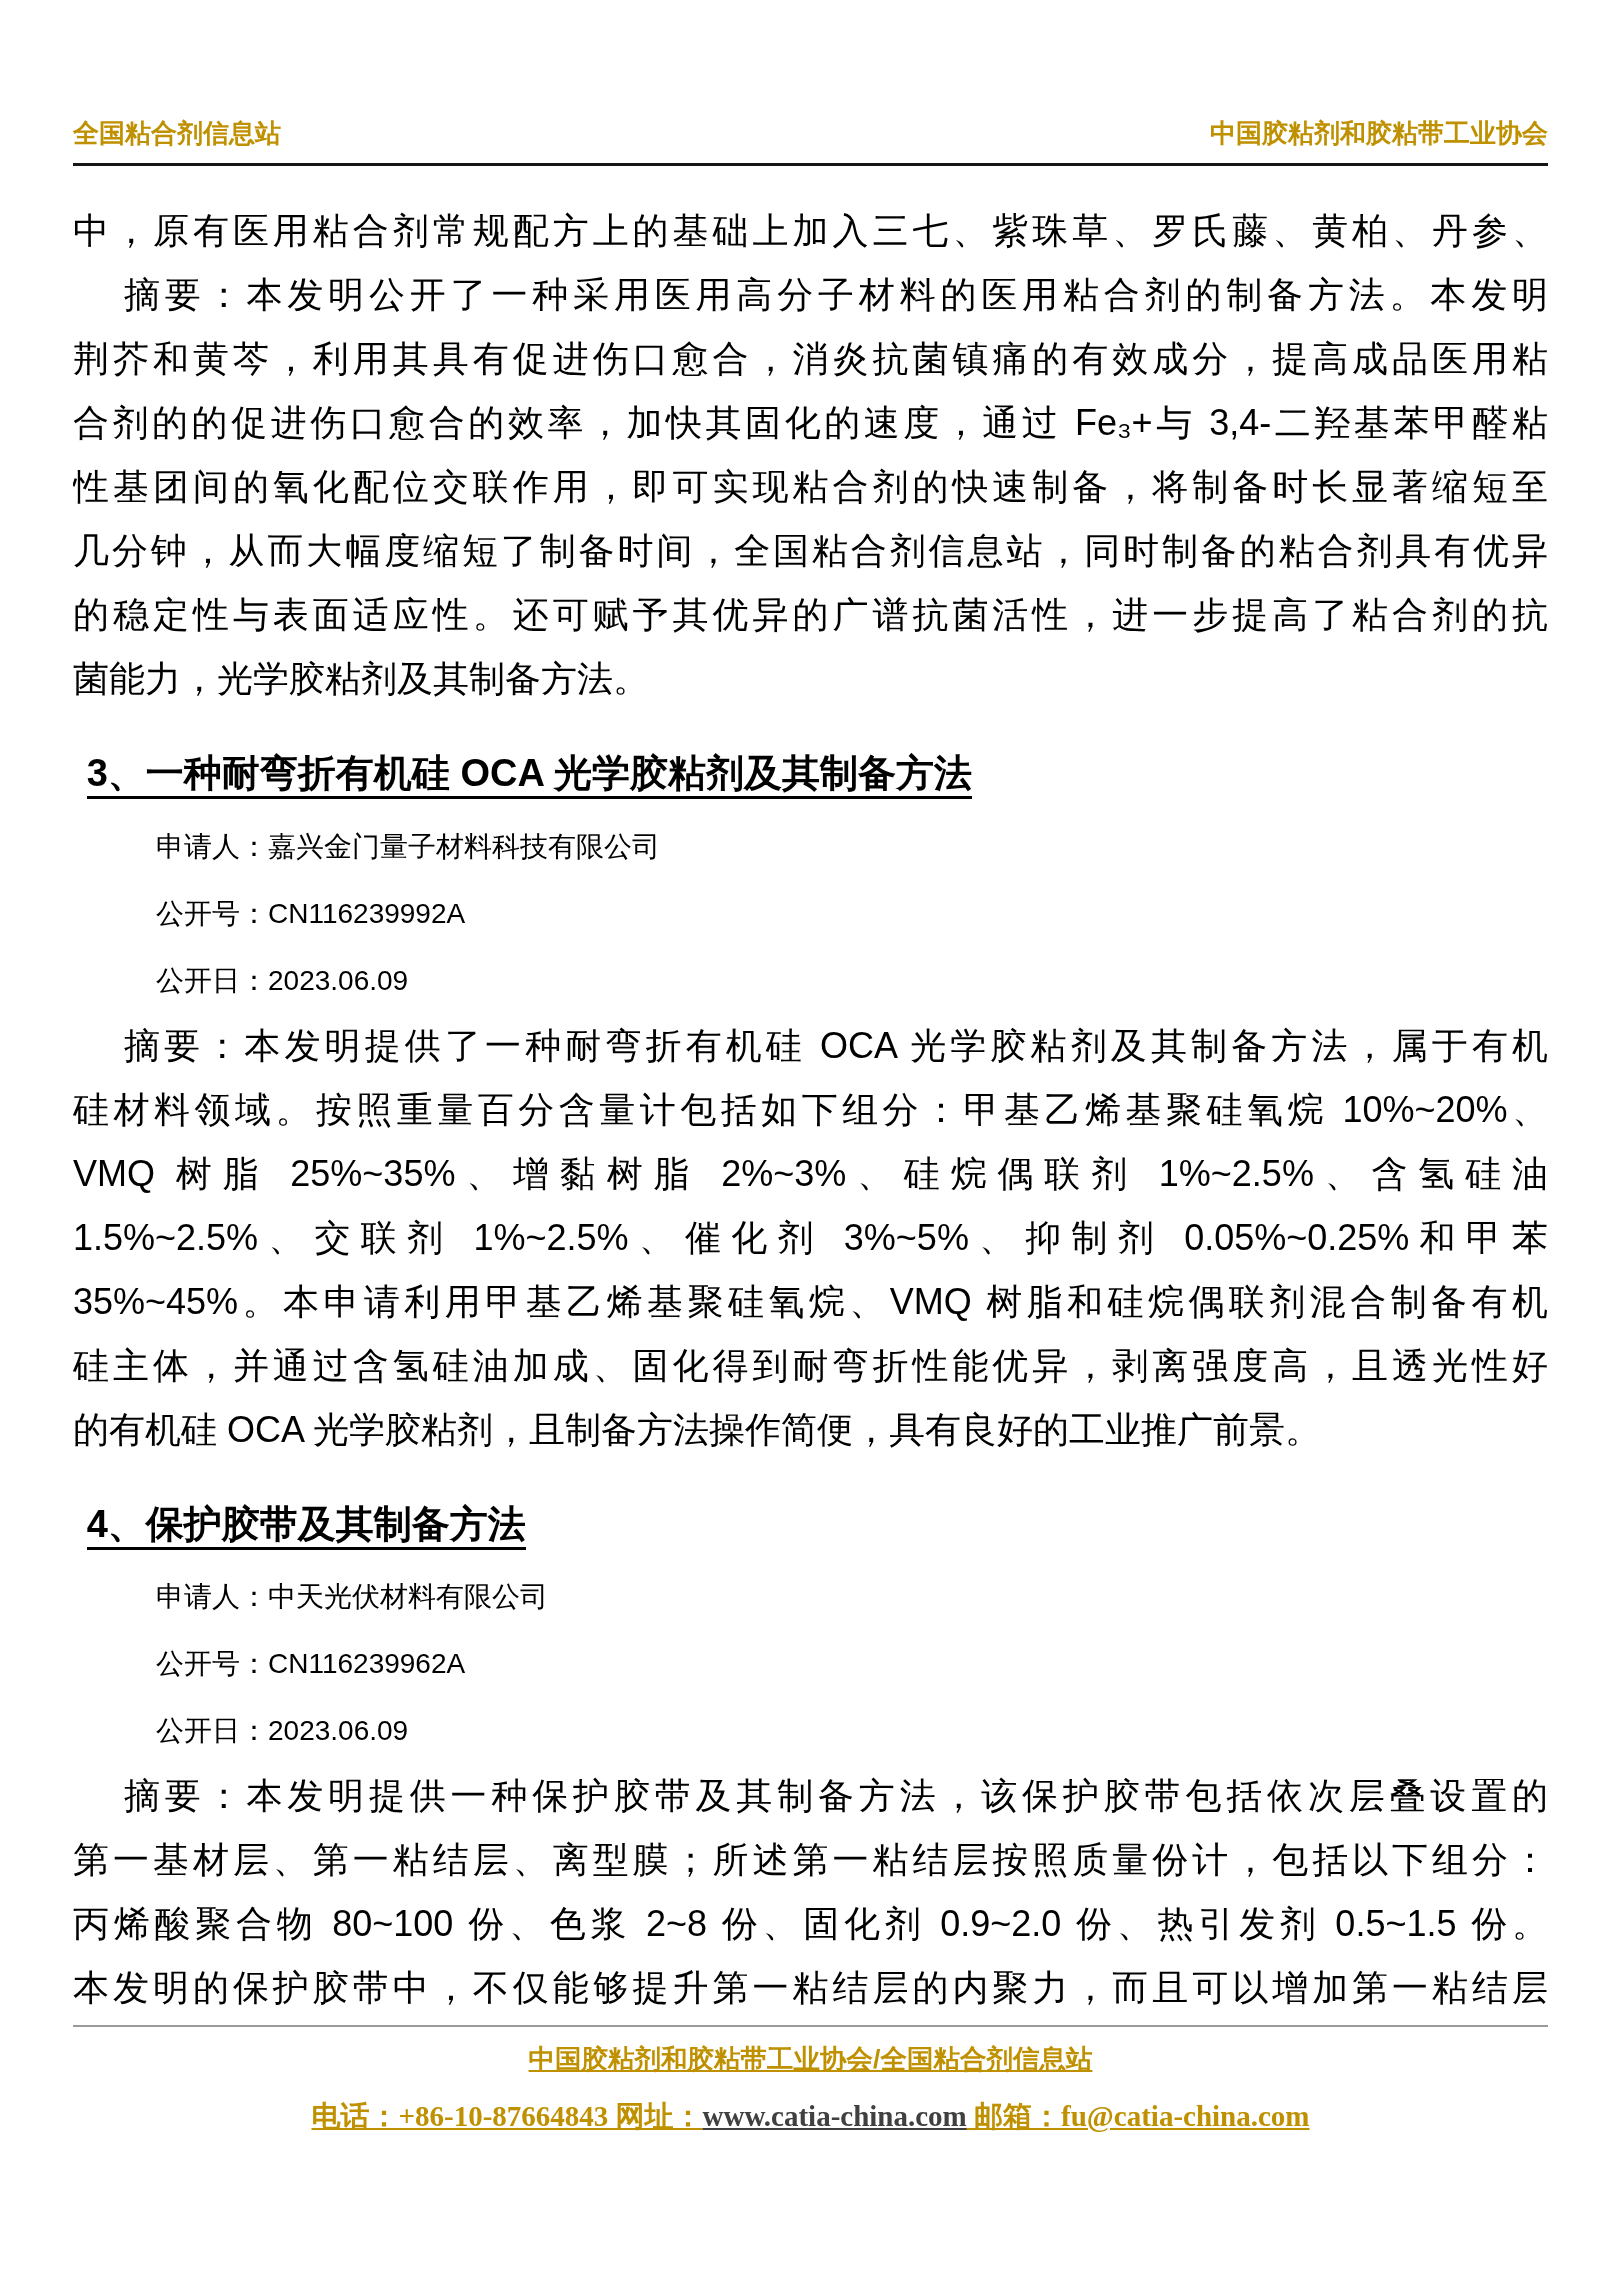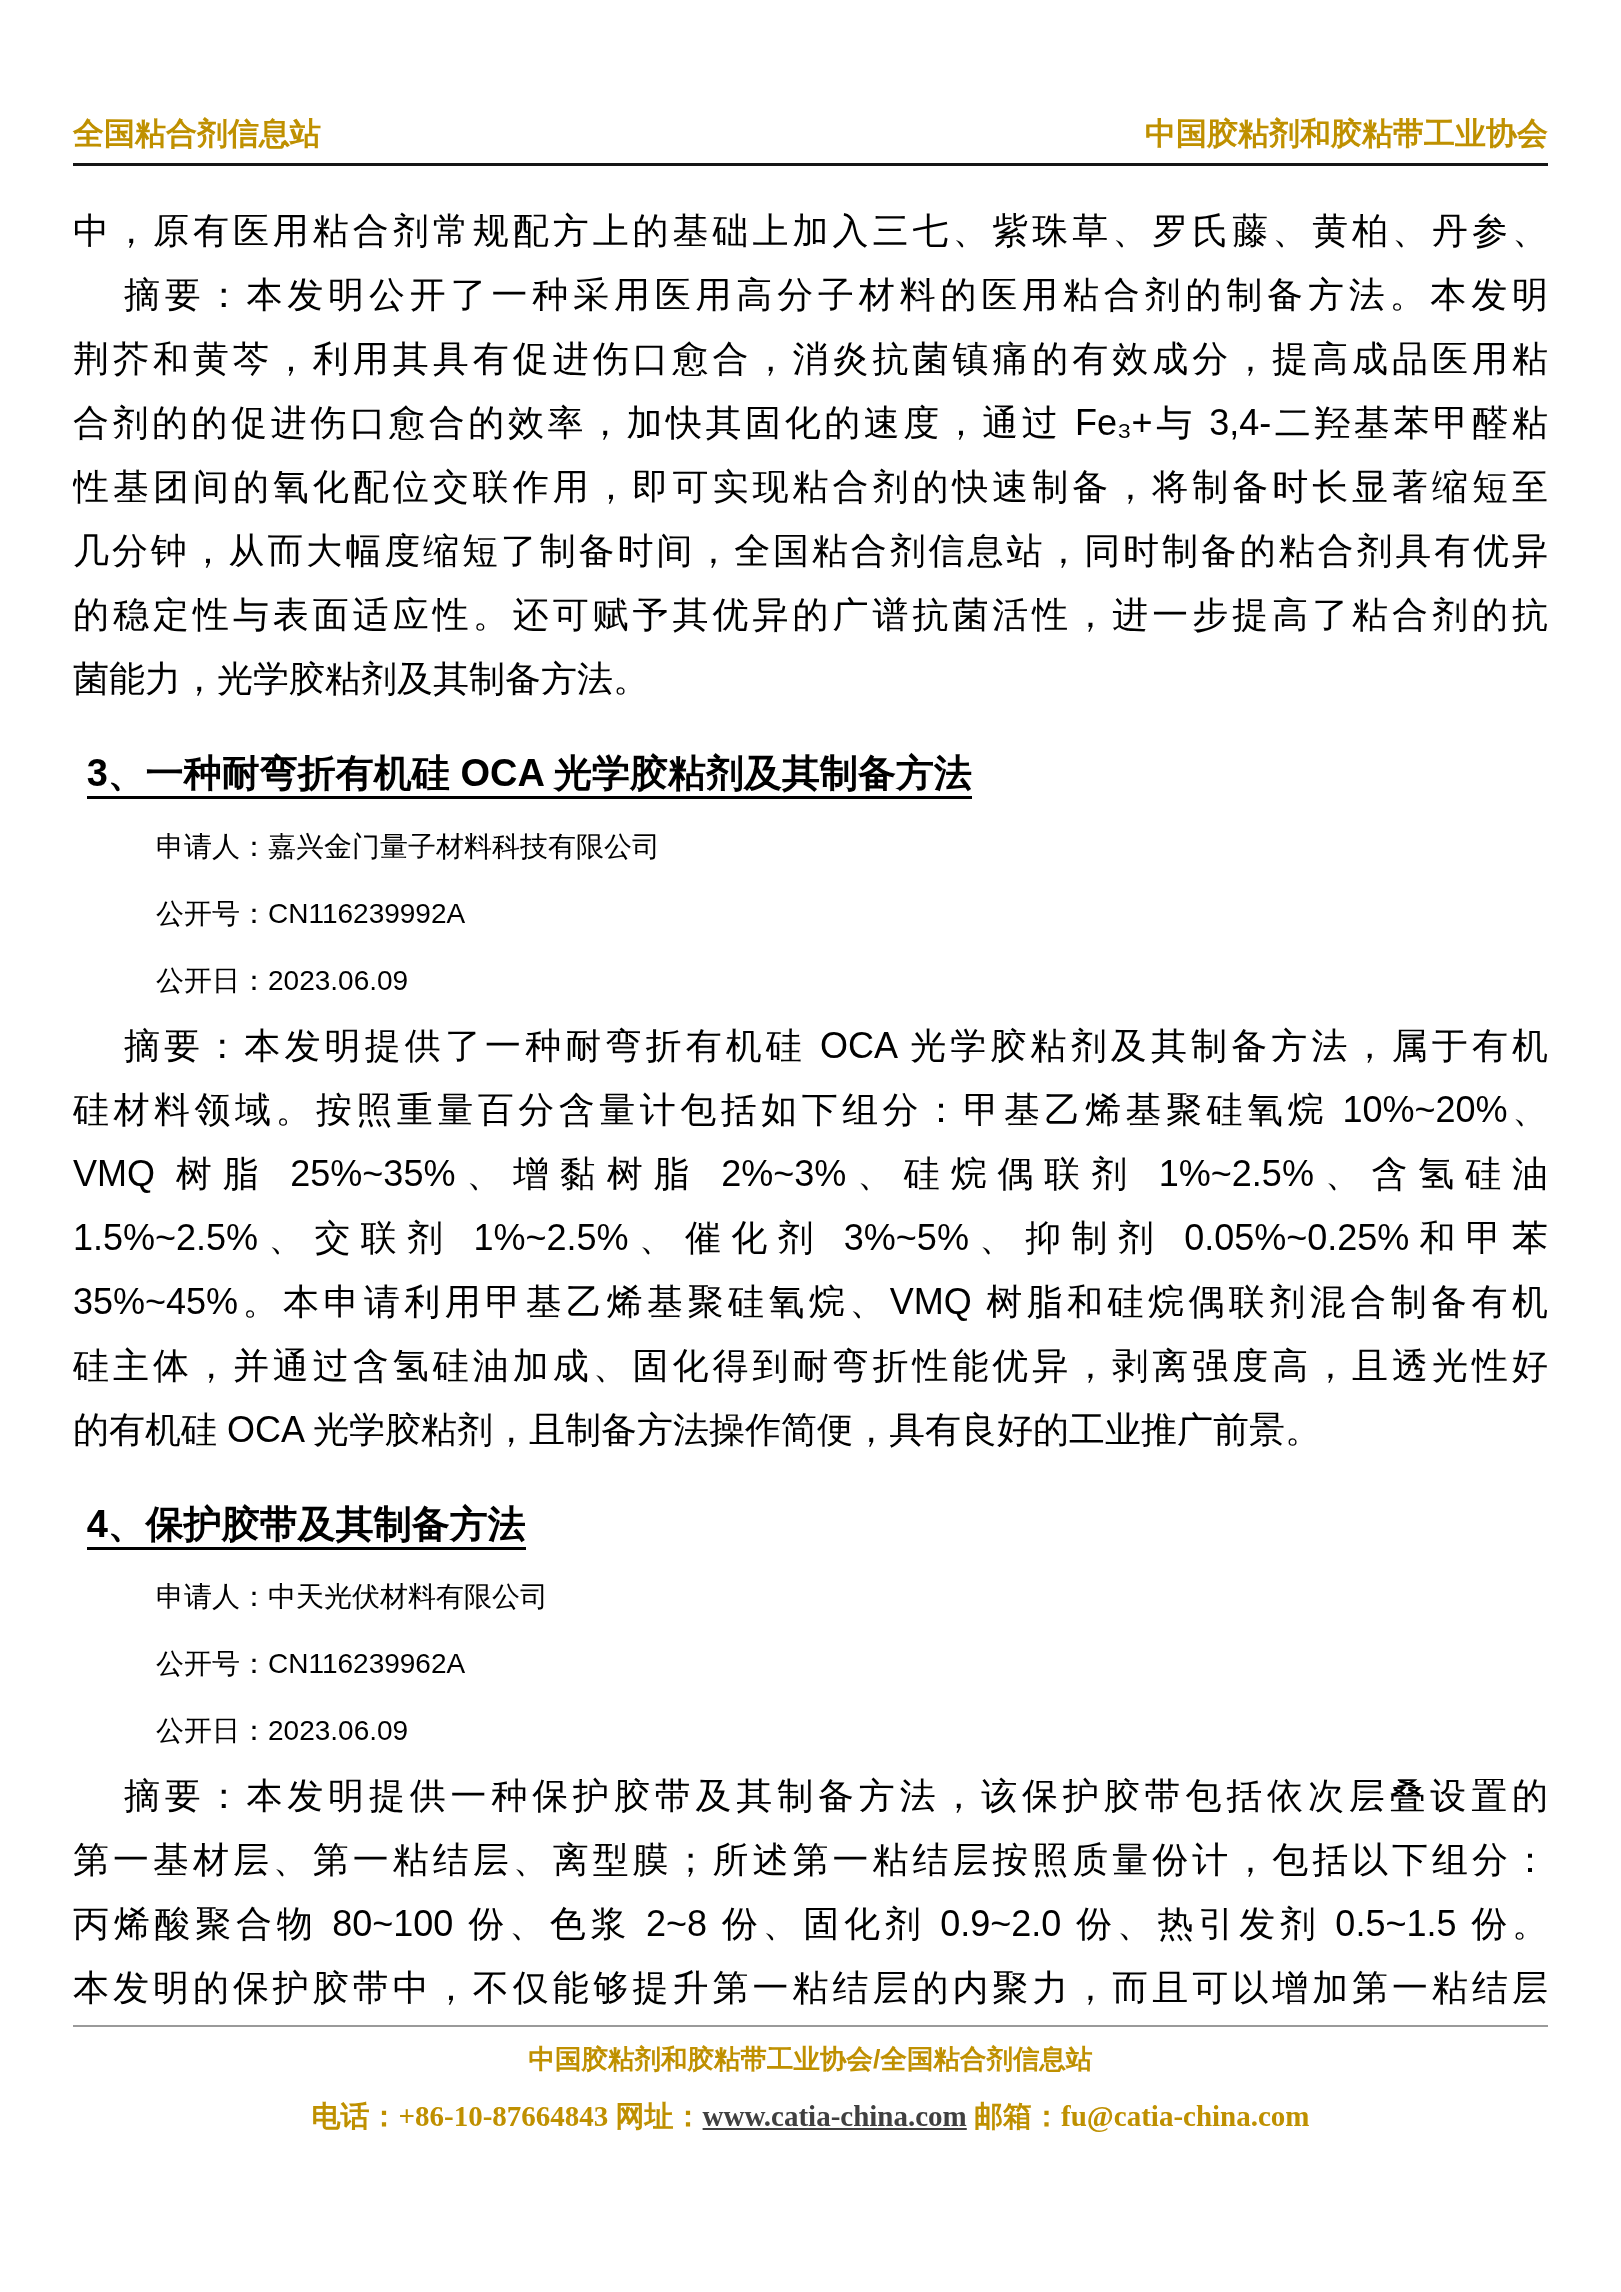--- a/index.html
+++ b/index.html
@@ -6,42 +6,42 @@
   html,body { background:#ffffff; }
   .page {
     width:1621px; height:2293px; position:relative; background:#ffffff;
     font-family:"Liberation Sans","DejaVu Sans",sans-serif; color:#000000;
     overflow:hidden; margin:0 auto;
   }
   .content { padding:110px 73px 0 73px; }
 
   .header-bar {
     display:flex; justify-content:space-between; align-items:flex-end;
-    color:#BF9000; font-weight:bold; font-size:31px; line-height:47px;
+    color:#BF9000; font-weight:bold; font-size:26px; line-height:47px;
     white-space:nowrap;
   }
   .header-rule { border-bottom:3.9px solid #161616; margin-top:5.9px; }
 
   .body-text { margin-top:33px; }
 
   .tline {
     font-size:36px; line-height:64px; height:64px;
     text-align:justify; overflow:hidden;
   }
   .tline.j { text-align-last:justify; }
   .tline.indent { text-indent:51px; }
 
   .detail { font-size:28px; line-height:67px; height:67px; padding-left:83px; white-space:nowrap; }
 
   h2.sec { font-size:38px; line-height:59px; margin:33px 0 9.8px 0; padding-left:13.7px; font-weight:bold; }
   h2.sec .u { border-bottom:3.9px solid #000000; padding-bottom:2px; }
 
   .footer {
     position:absolute; left:73px; right:73px; top:2025px;
-    text-align:center; color:#BF9000; font-weight:bold;
+    text-align:center; color:#BF9000; font-weight:bold;text-decoration:underline;
   }
   .footer-rule { border-top:2.9px solid #9a9a9a; }
   .footer-org { margin-top:15.7px; font-size:26.5px; line-height:33px; }
   .footer-contact {
     margin-top:23.5px; font-size:29px; line-height:35px;
     font-family:"Liberation Serif","DejaVu Serif",serif;
   }
   .footer-contact .site { text-decoration:underline; color:#404040; }
 </style>
 </head>

